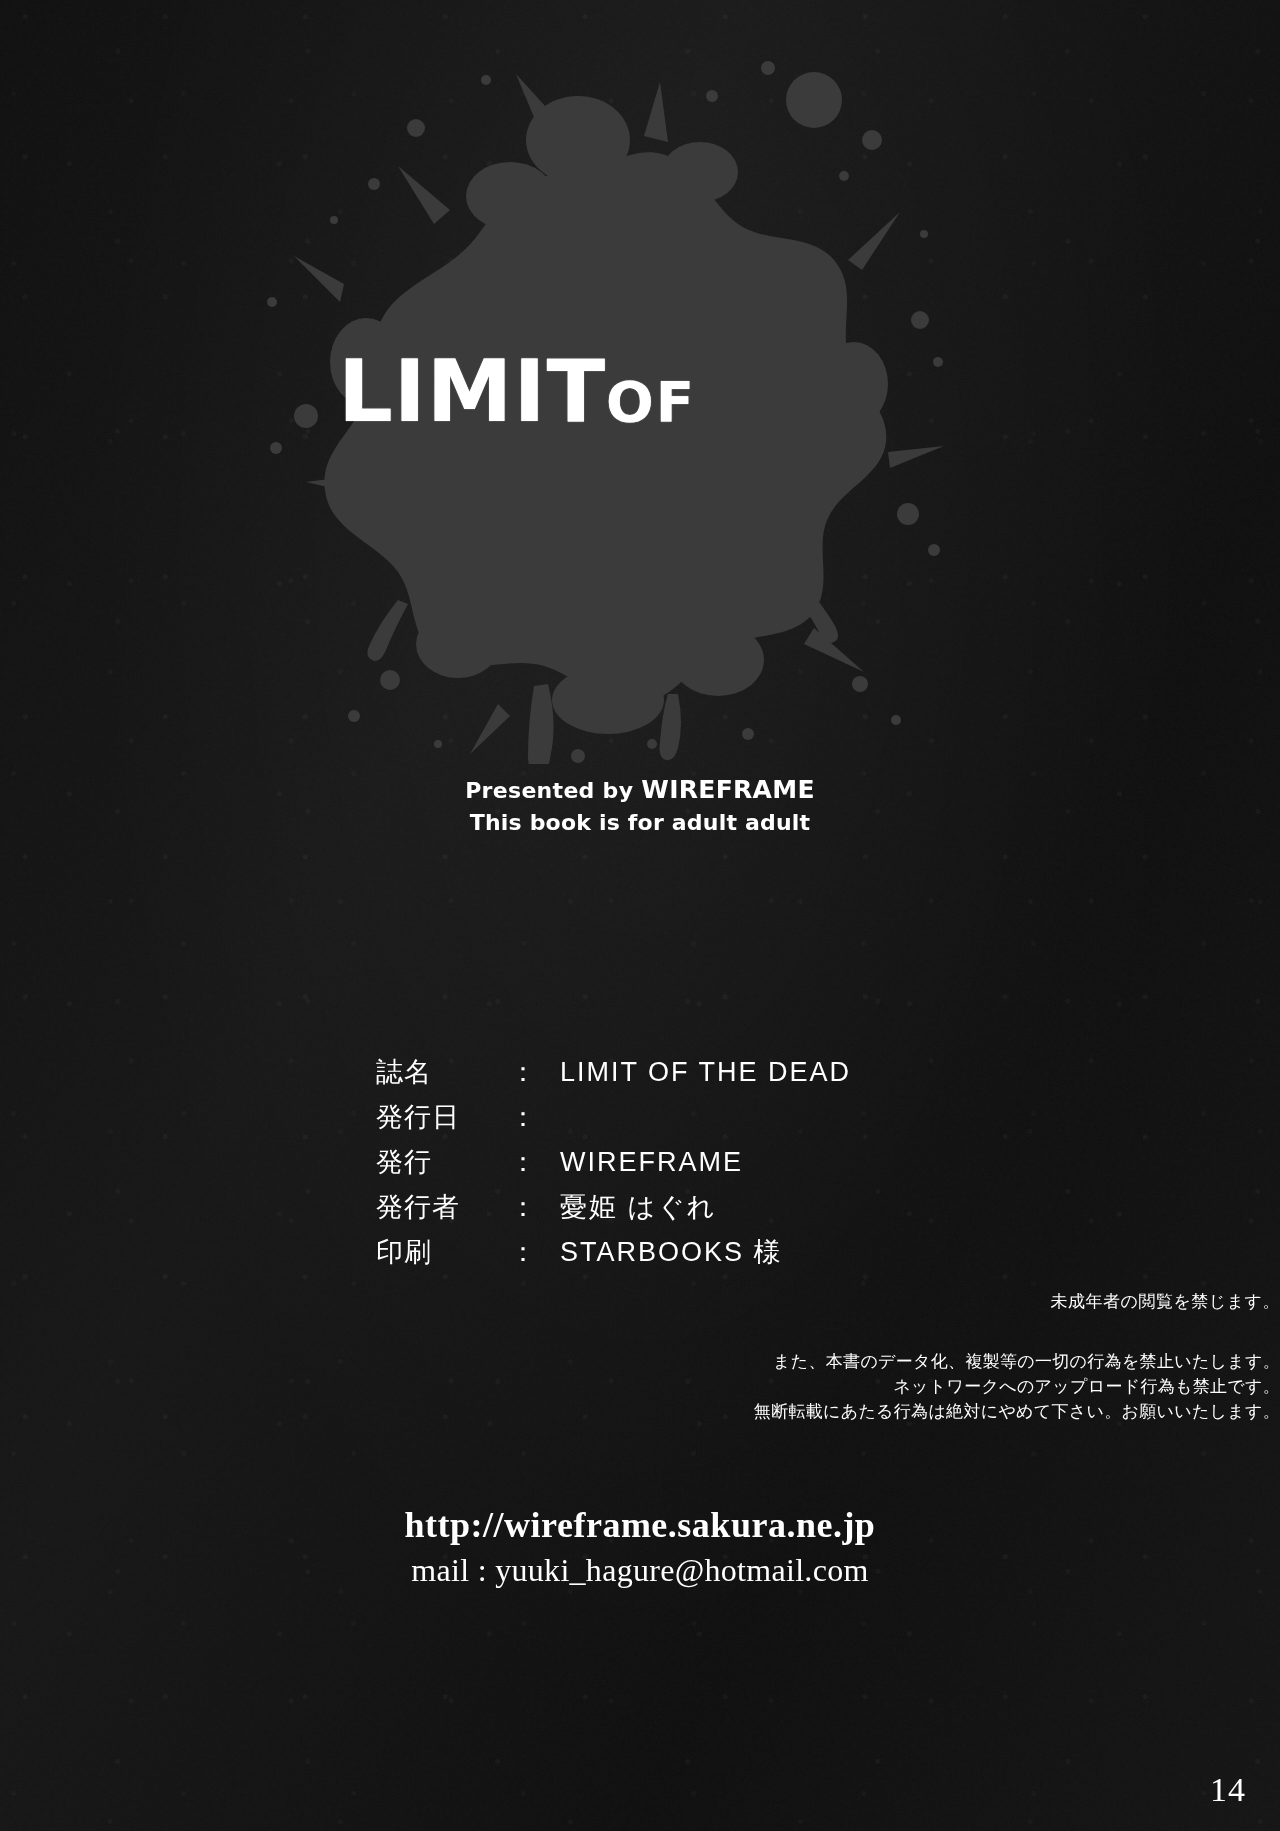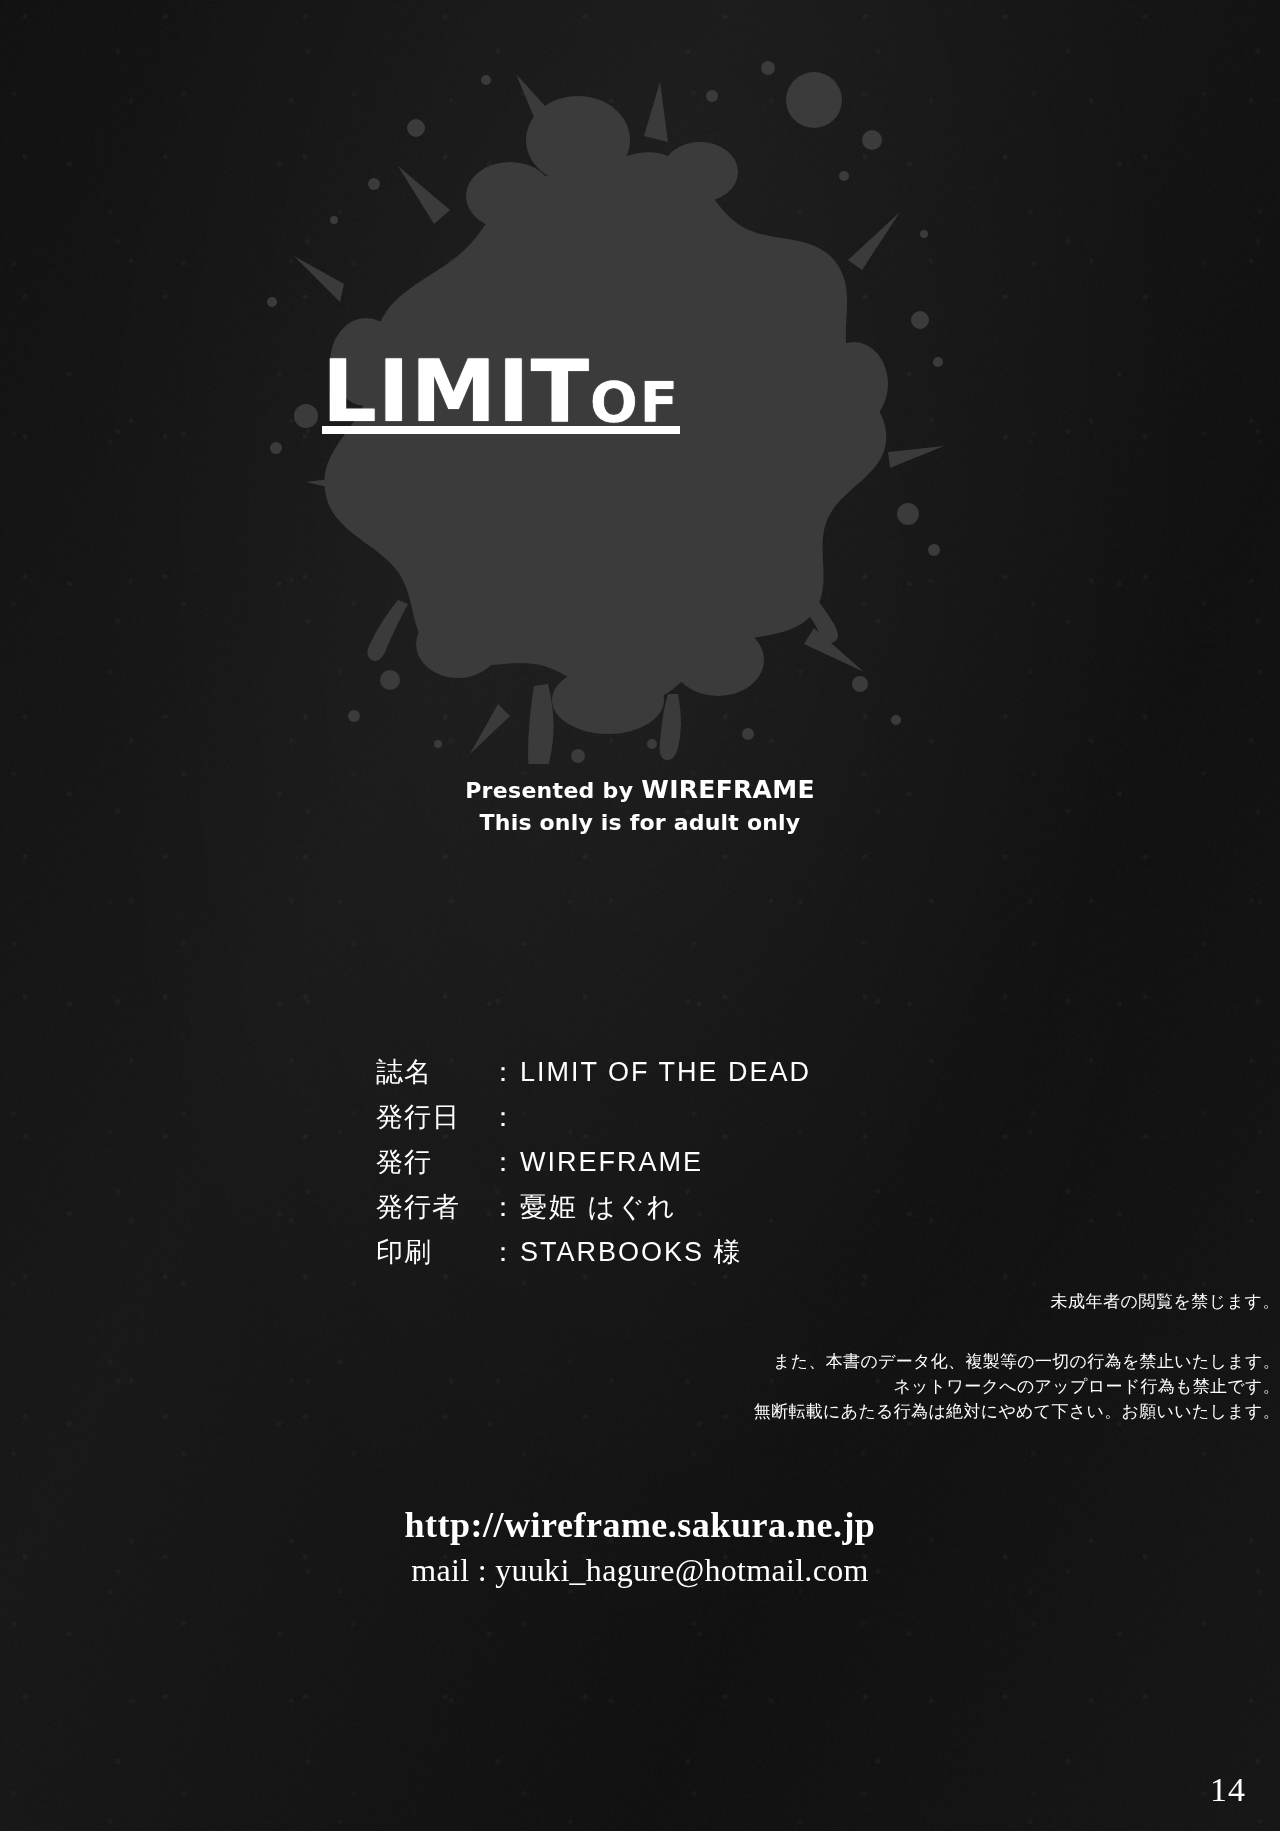--- a/index.html
+++ b/index.html
@@ -63,22 +63,21 @@
     color: #ffffff;
     font-family: "DejaVu Sans", sans-serif;
     font-weight: 700;
     letter-spacing: 1px;
     line-height: 0.96;
     white-space: nowrap;
     text-shadow: 0 0 1px #fff;
   }
   .logo-line1 {
     font-size: 86px;
-    margin-left: 2px;
-    text-decoration: underline;
+    margin-left: 18px;
   }
   .logo-line1 .small {
     font-size: 56px;
     letter-spacing: 2px;
   }
   .logo-line2 {
     font-size: 86px;
     margin-top: 6px;
     margin-left: 74px;
   }
@@ -115,20 +114,21 @@
     left: 376px;
     top: 1050px;
     width: 620px;
   }
   .colo-row {
     display: flex;
     align-items: baseline;
     font-size: 27px;
     line-height: 45px;
     white-space: nowrap;
+    gap: 20px;
   }
   .colo-label {
     width: 110px;
     letter-spacing: 1px;
   }
   .colo-colon {
     width: 34px;
     text-align: center;
   }
   .colo-value {
@@ -291,21 +291,21 @@
   <div id="logo">
     <div class="logo-line1">
       <span>LIMIT</span><span class="small">OF</span>
     </div>
   </div>
 
   <div id="presented">
     <div class="l1">
       <span>Presented by </span><span class="brand">WIREFRAME</span>
     </div>
-    <div class="l2">This only is for adult only</div>
+    <div class="l2">This book is for adult adult</div>
   </div>
 
   <div id="colophon">
     <div class="colo-row">
       <span class="colo-label">誌名</span>
       <span class="colo-colon">：</span>
       <span class="colo-value">LIMIT OF THE DEAD</span>
     </div>
     <div class="colo-row">
       <span class="colo-label">発行日</span>

